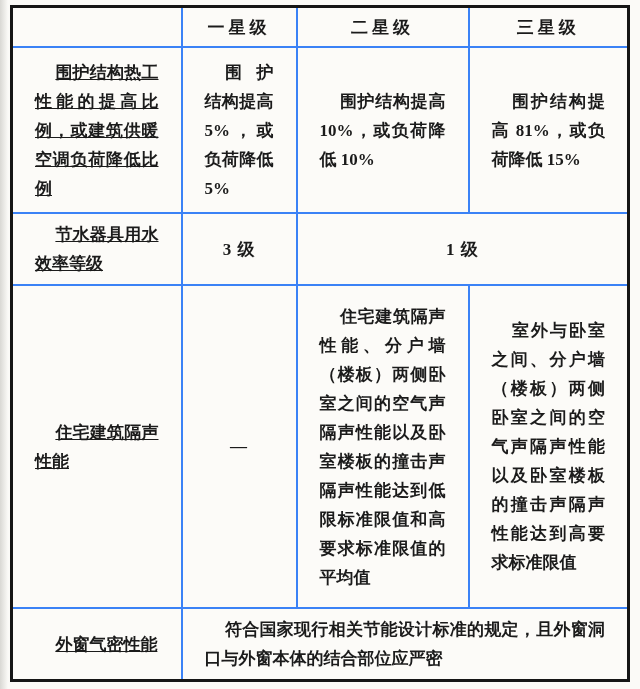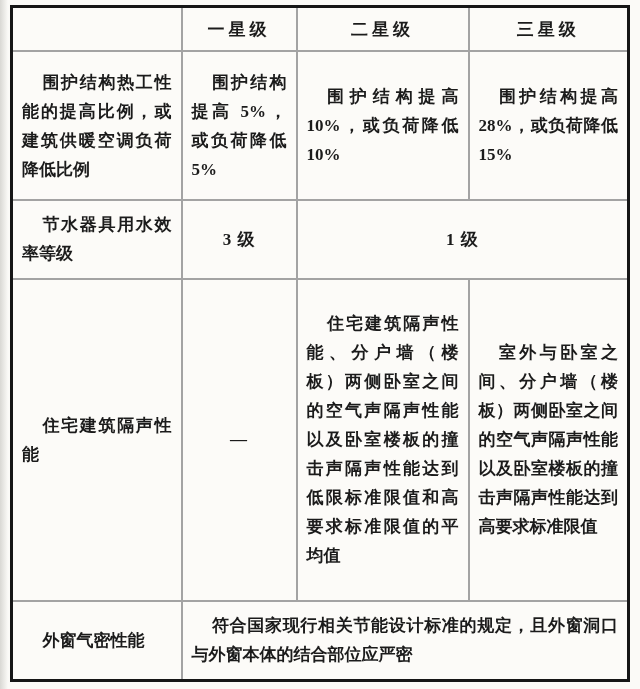--- a/index.html
+++ b/index.html
@@ -22,39 +22,40 @@
     width:617px;height:677px;
     border-collapse:collapse;
     table-layout:fixed;
     background:#fcfbf8;
   }
   table.std col.c1{width:170px;}
   table.std col.c2{width:115px;}
   table.std col.c3{width:172px;}
   table.std col.c4{width:160px;}
   table.std th,table.std td{
-    border:2px solid #a3a3a3;
+    border:2px solid #3b82f6;
     vertical-align:middle;
     font-size:17px;
     font-weight:600;
     line-height:29px;
-    padding:3px 9px;
+    padding:3px 22px;
     overflow:hidden;
   }
   table.std{border:3px solid #161616;}
   th.hdr{
     font-size:18px;
     letter-spacing:4px;
     text-align:center;
     font-weight:700;
     padding:2px 0;
   }
   td.lbl{
     text-align:justify;
     text-indent:1.2em;
+    text-decoration:underline;
   }
   td.para{
     text-align:justify;
     text-indent:1.2em;
   }
   td.val{
     text-align:center;
     text-indent:0;
     letter-spacing:1px;
   }
@@ -76,21 +77,21 @@
       <th class="hdr"></th>
       <th class="hdr">一星级</th>
       <th class="hdr">二星级</th>
       <th class="hdr">三星级</th>
     </tr>
 
     <tr style="height:122px;">
       <td class="lbl">围护结构热工性能的提高比例，或建筑供暖空调负荷降低比例</td>
       <td class="para">围护结构提高 5%，或负荷降低 5%</td>
       <td class="para">围护结构提高 10%，或负荷降低 10%</td>
-      <td class="para">围护结构提高 28%，或负荷降低 15%</td>
+      <td class="para">围护结构提高 81%，或负荷降低 15%</td>
     </tr>
 
 
     <tr style="height:56px;">
       <td class="lbl">节水器具用水效率等级</td>
       <td class="val">3 级</td>
       <td class="val" colspan="2">1 级</td>
     </tr>
 
     <tr style="height:243px;">

